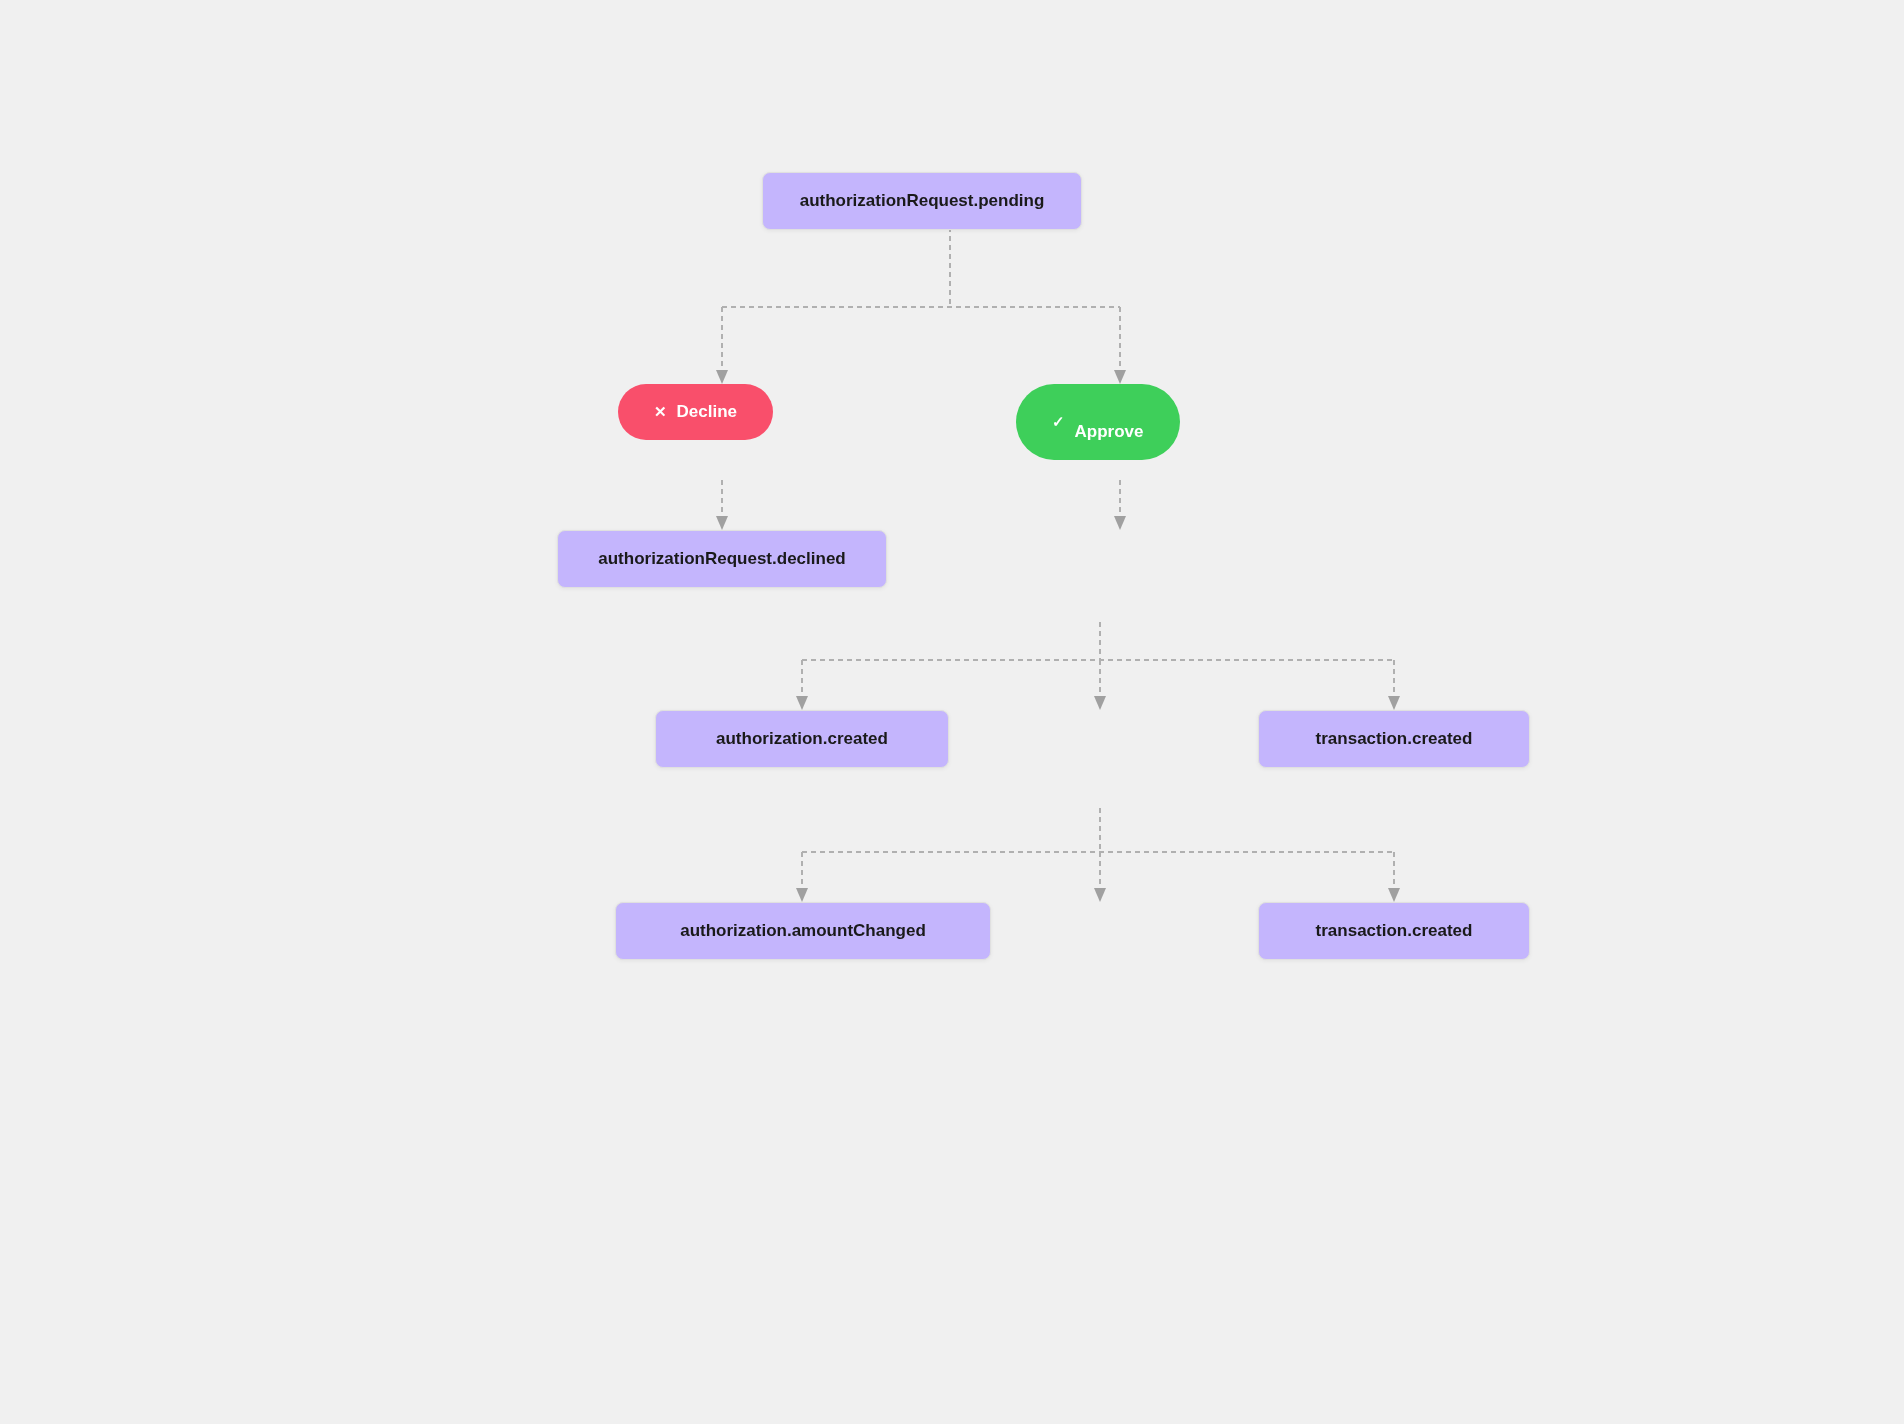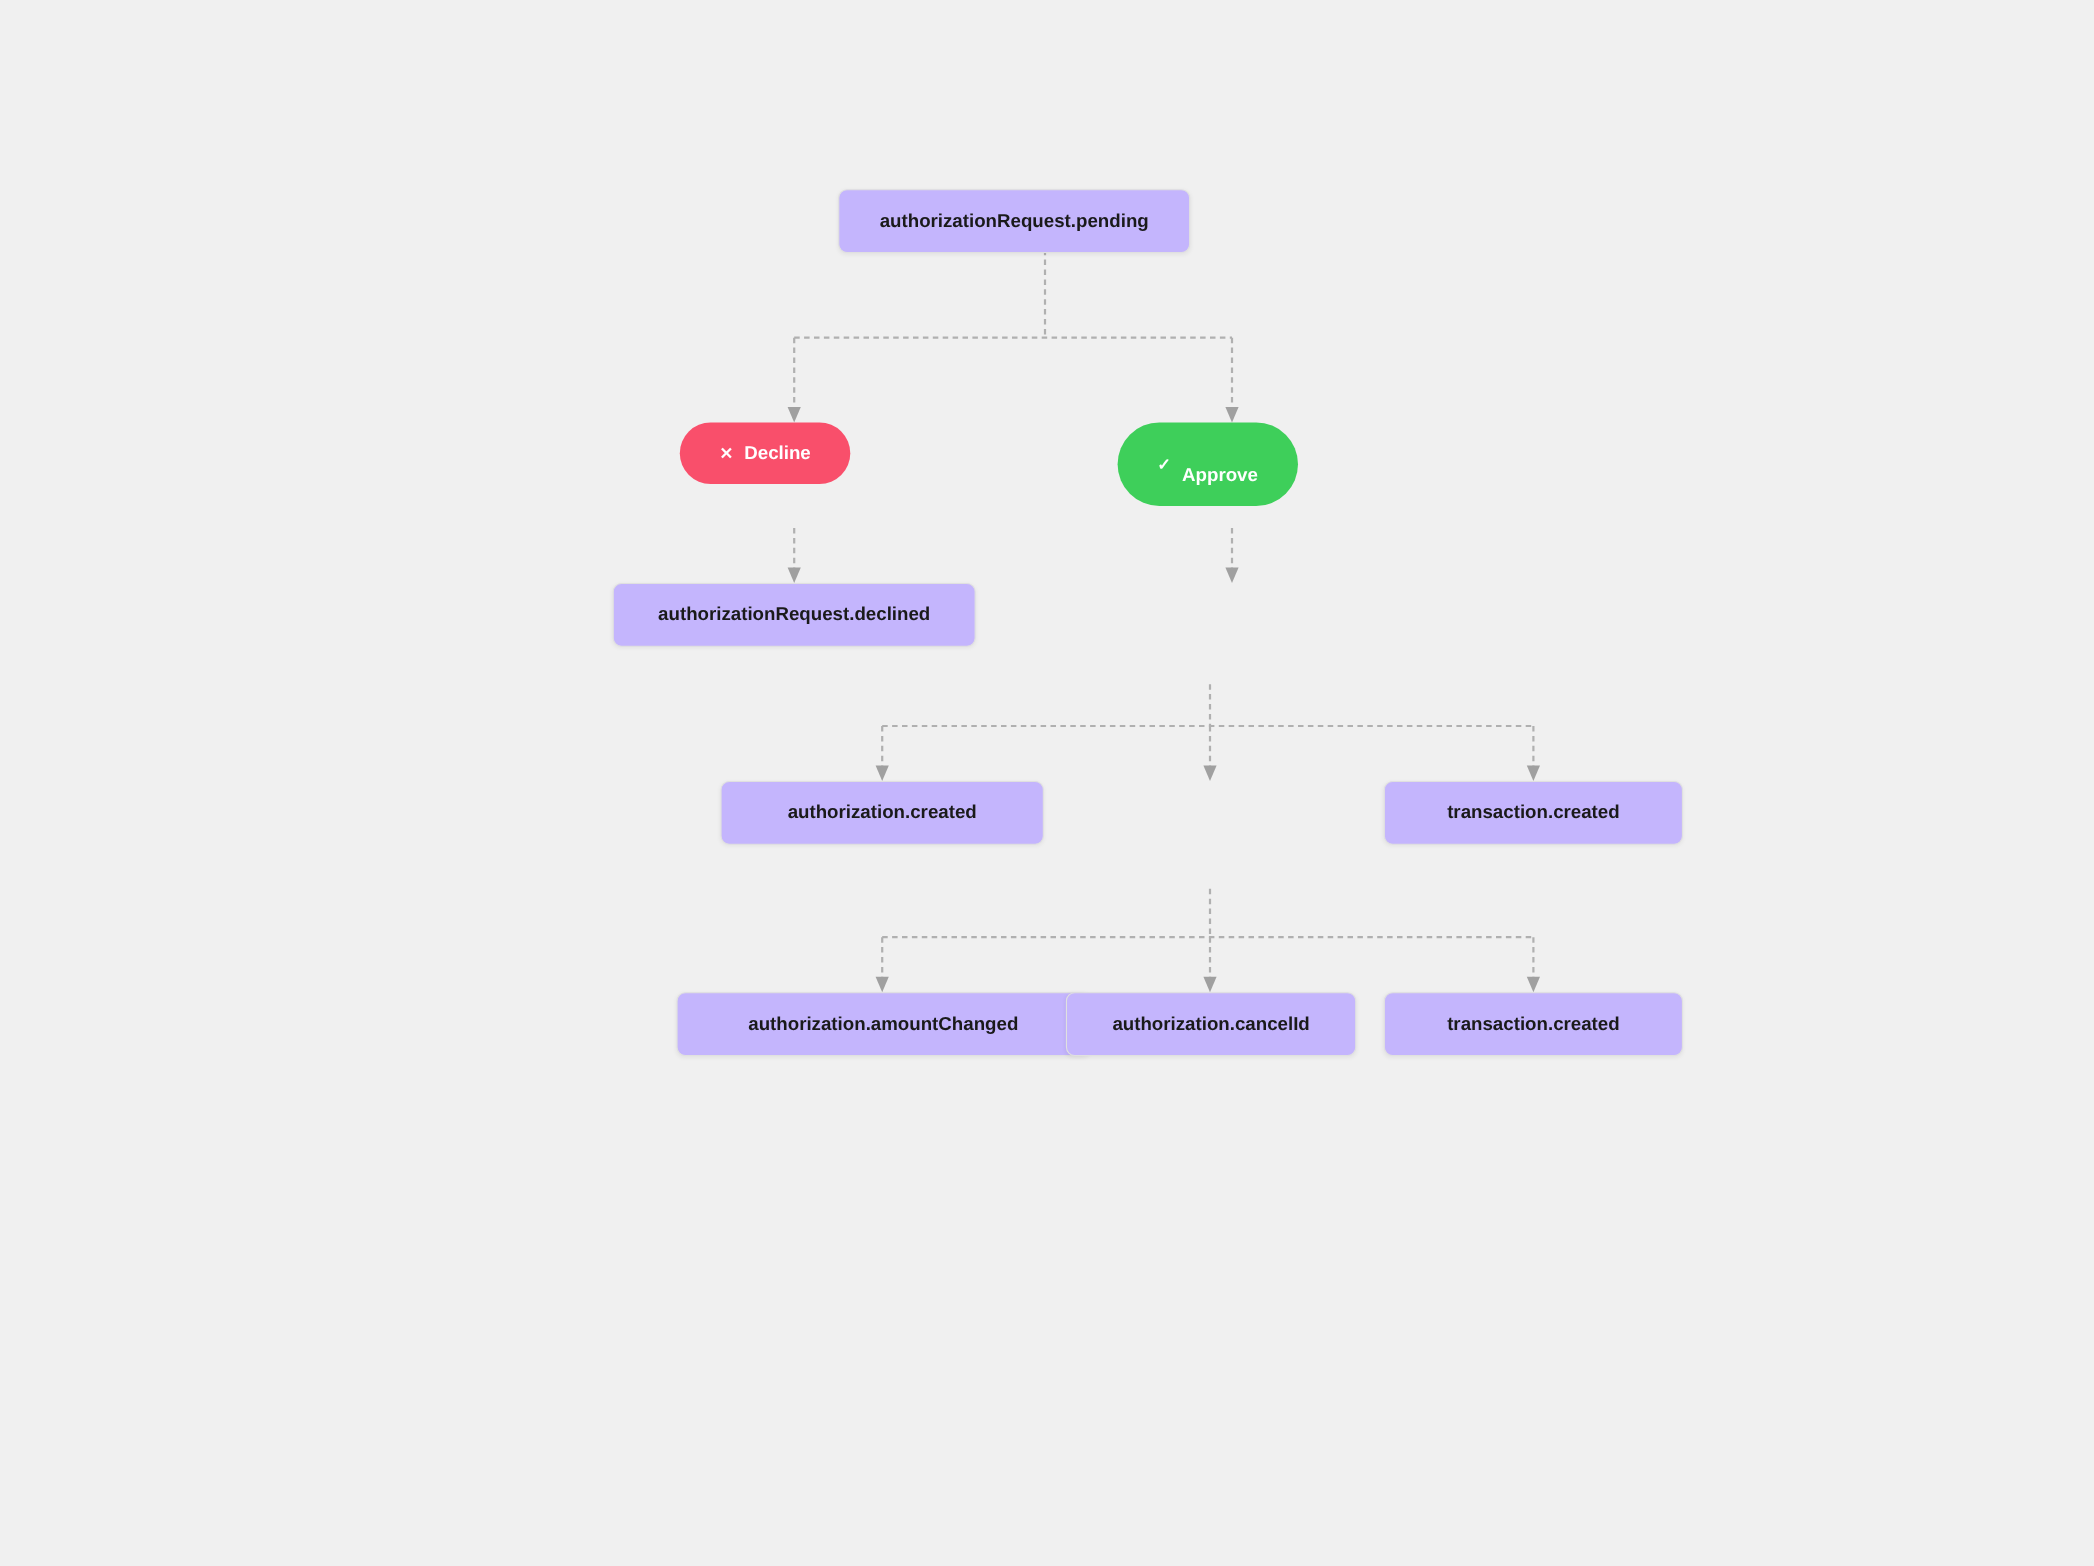--- a/index.html
+++ b/index.html
@@ -158,21 +158,18 @@
 
 
   <div class="node" style="left: 856px; top: 598px; min-width: 272px;">
     <span>transaction.created</span>
   </div>
 
   <div class="node" style="left: 213px; top: 790px; min-width: 376px;">
     <span>authorization.amountChanged</span>
   </div>
 
-  <div class="node" style="left: 567px; top: 790px; min-width: 264px;">
-    <span>authorization.cancelId</span>
-  </div>
 
   <div class="node" style="left: 856px; top: 790px; min-width: 272px;">
     <span>transaction.created</span>
   </div>
 
 </div>
 
 </body></html>

